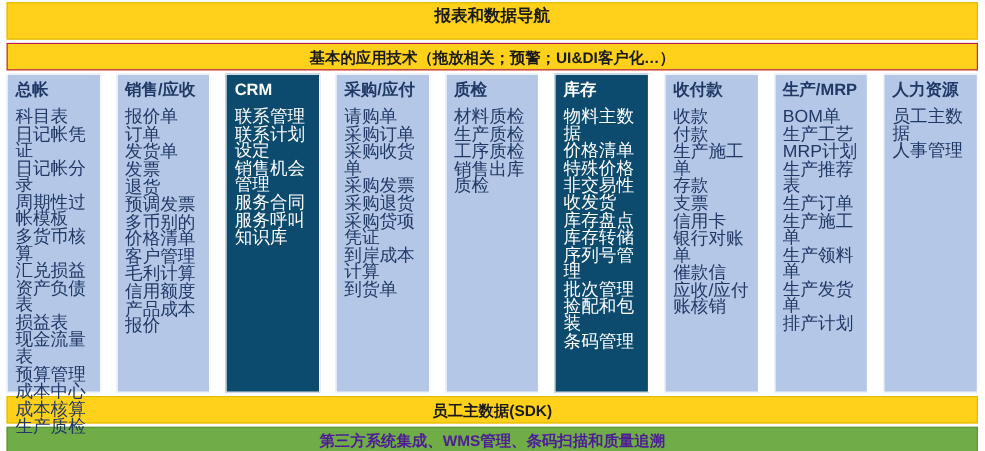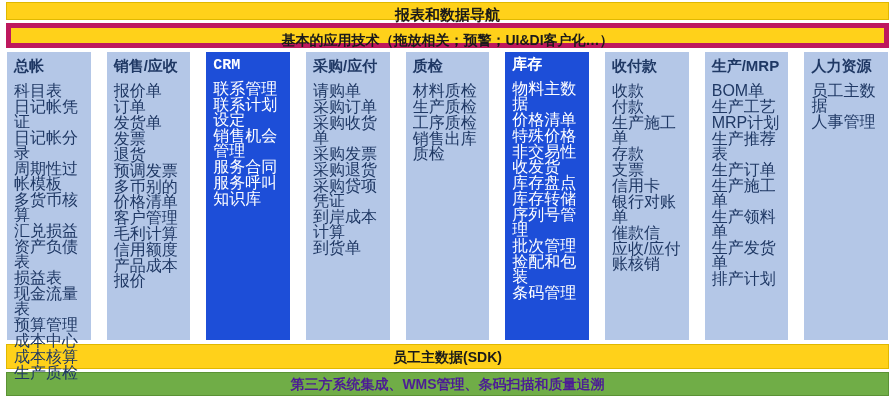--- a/index.html
+++ b/index.html
@@ -23,47 +23,47 @@
     margin: 0 auto;
     text-align: center;
     font-weight: bold;
     color: #1a1a1a;
   }
   .band-title {
     background: #ffd11a;
     border: 1px solid #e0b800;
     font-size: 15px;
     line-height: 24px;
-    height: 18px;
+    height: 34px;
     margin-top: 2px;
   }
   .band-sub {
     background: #ffd11a;
-    border: 5px solid #be185d;
+    border: 1px solid #be185d;
     font-size: 14px;
     line-height: 24px;
     height: 25px;
     margin-top: 3px;
   }
   .columns {
     display: flex;
     width: 883px;
     margin: 3px auto 0 auto;
     gap: 14px;
     height: 290px;
   }
   .col {
     box-sizing: border-box;
     flex: 1 1 0;
     border: 1px solid #ffffff;
     padding: 0;
     display: flex;
     flex-direction: column;
   }
-  .col-blue   { background: #1d4ed8; font-family: Liberation Mono, monospace; }
+  .col-blue   { background: #0c4a6e; }
   .col-light  { background: #b4c7e7; }
   .col-head {
     font-size: 15px;
     font-weight: bold;
     padding: 5px 6px 2px 7px;
     line-height: 18px;
   }
   .col-blue .col-head  { color: #ffffff; }
   .col-light .col-head { color: #1f3864; }
   .col-list {

